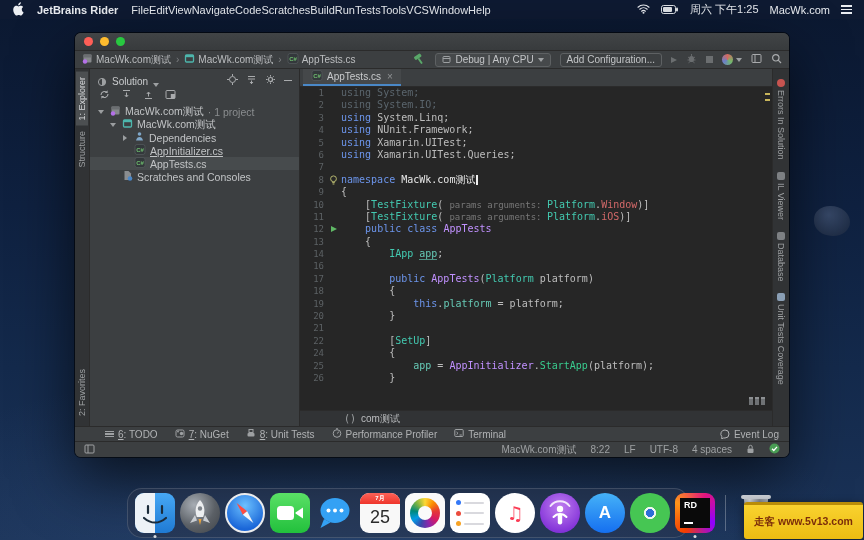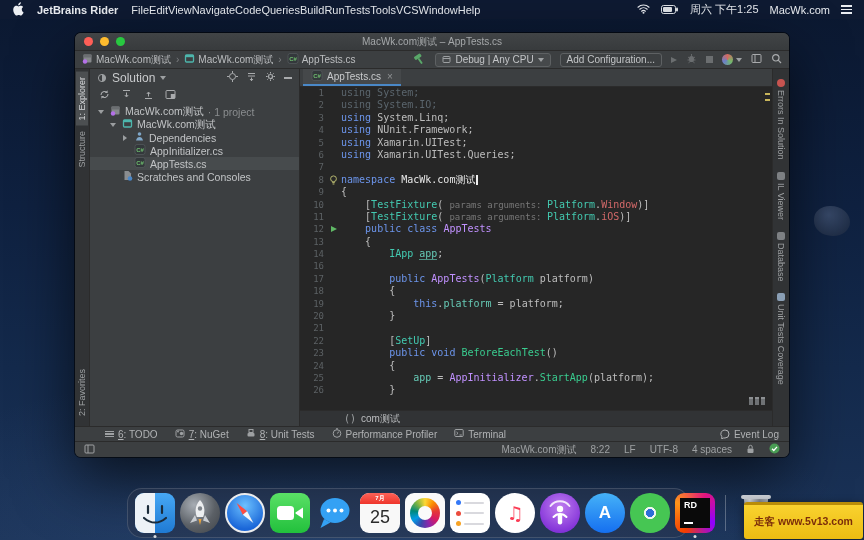--- a/index.html
+++ b/index.html
@@ -41,21 +41,21 @@
 .vlab-l{writing-mode:vertical-rl;transform:rotate(180deg);padding:5px 1px;display:flex;align-items:center;gap:3px;white-space:nowrap}
 .vlab-l.active{background:#4c4f51;color:#d7d9db}
 .vlab-r{writing-mode:vertical-rl;padding:6px 1px;display:flex;align-items:center;gap:3px;white-space:nowrap}
 .lstrip .spacer{margin-top:auto}
 .sicon{width:8px;height:8px;border-radius:2px;background:#7d8083;flex:none}
 .sicon.err{background:#c75450;border-radius:50%}
 .sicon.fold{background:#8a9fb5}
 
 
 .panel{width:210px;flex:none;background:#3c3f41;border-right:1px solid #2b2b2b;display:flex;flex-direction:column}
-.phead{height:18px;flex:none;display:flex;align-items:center;gap:5px;padding:0 7px;color:#c9cbcd;font-size:12px}
+.phead{height:18px;flex:none;display:flex;align-items:flex-end;gap:5px;padding:0 7px;color:#c9cbcd;font-size:10px}
 .phead .picons{margin-left:auto;display:flex;align-items:center;gap:8px}
 .minus{width:8px;height:1.5px;background:#a9abad;display:inline-block}
 .ptool{height:17px;flex:none;display:flex;align-items:center;gap:11px;padding:0 9px}
 .tree{flex:1;overflow:hidden;font-size:10.5px;padding-top:1px}
 .trow{height:13px;display:flex;align-items:center;gap:4px;white-space:nowrap;color:#c2c4c6}
 .trow.selected{background:#474b4d}
 .trow .suffix{color:#8a8d8f}
 .ar{width:10px;flex:none;display:flex;justify-content:center}
 .ar-d{width:0;height:0;border-left:3.5px solid transparent;border-right:3.5px solid transparent;border-top:4.5px solid #9b9ea0}
 .ar-r{width:0;height:0;border-top:3.5px solid transparent;border-bottom:3.5px solid transparent;border-left:4.5px solid #9b9ea0}
@@ -123,21 +123,21 @@
   <span><svg width="12" height="14" viewBox="0 0 17 20">
         <path fill="#eceff3" d="M13.9 10.6c0-2.2 1.8-3.3 1.9-3.4-1-1.5-2.6-1.7-3.2-1.7-1.4-.1-2.7.8-3.4.8-.7 0-1.8-.8-3-.8C4.7 5.5 3.2 6.4 2.4 7.8c-1.6 2.8-.4 7 1.2 9.3.8 1.1 1.7 2.4 2.9 2.3 1.2 0 1.6-.7 3-.7s1.8.7 3 .7c1.2 0 2-1.1 2.8-2.2.9-1.3 1.2-2.6 1.2-2.6s-2.6-1-2.6-4zM11.6 3.2c.6-.8 1.1-1.9 1-3-1 0-2.1.7-2.8 1.5-.6.7-1.2 1.8-1 2.9 1.1.1 2.2-.6 2.8-1.4z"></path>
       </svg></span>
   <span class="appname">JetBrains Rider</span>
   <span id="menus" style="display:flex;">
       <span class="mitem">File</span>
       <span class="mitem">Edit</span>
       <span class="mitem">View</span>
       <span class="mitem">Navigate</span>
       <span class="mitem">Code</span>
-      <span class="mitem">Queries</span>
+      <span class="mitem">Scratches</span>
       <span class="mitem">Build</span>
       <span class="mitem">Run</span>
       <span class="mitem">Tests</span>
       <span class="mitem">Tools</span>
       <span class="mitem">VCS</span>
       <span class="mitem">Window</span>
       <span class="mitem">Help</span>
     </span>
   <span id="mb-right">
     <span><svg width="13" height="10" viewBox="0 0 13 10">
@@ -159,21 +159,20 @@
   </span>
 </div>
 
 <div id="win">
   <div class="titlebar">
     <div class="lights">
       <span class="light" style="background:#ff5f57"></span>
       <span class="light" style="background:#febc2e"></span>
       <span class="light" style="background:#28c840"></span>
     </div>
-    <span class="title-center">MacWk.com测试 – AppTests.cs</span>
   </div>
 
   <div class="toolrow">
     <span id="crumbs">
         <span class="crumb">
           <span><svg width="11" height="11" viewBox="0 0 11 11">
               <rect x="1.5" y="1.5" width="8" height="8" rx="1" fill="#85888b"></rect>
               <rect x="1.5" y="1.5" width="8" height="3" fill="#6b6e71"></rect>
               <circle cx="3" cy="8.5" r="2.2" fill="#b470e8"></circle>
             </svg></span>
@@ -323,21 +322,21 @@
           <div class="trow" style="padding-left: 30px;">
             <span class="ar">
               <span class="ar-r"></span>
             </span>
             <span><svg width="11" height="11" viewBox="0 0 11 11">
                 <circle cx="5.5" cy="3" r="1.8" fill="#7fa7c9"></circle>
                 <path d="M2 9.5c.5-2.5 2-3.5 3.5-3.5S8.5 7 9 9.5z" fill="#7fa7c9"></path>
               </svg></span>
             <span>Dependencies</span>
           </div>
-          <div class="trow" style="padding-left: 30px;">
+          <div class="trow" style="padding-left: 30px; text-decoration: underline;">
             <span class="ar"></span>
             <span><svg width="12" height="11" viewBox="0 0 12 11">
                 <rect x="1" y=".5" width="10" height="10" rx="2" fill="#33383b" stroke="#565b5f" stroke-width=".7"></rect>
                 <text x="6" y="7.8" text-anchor="middle" font-size="6" font-weight="bold" fill="#6fbf6f" font-family="Liberation Sans,sans-serif">C#</text>
               </svg></span>
             <span>AppInitializer.cs</span>
           </div>
           <div class="trow selected" style="padding-left: 30px;">
             <span class="ar"></span>
             <span><svg width="12" height="11" viewBox="0 0 12 11">
@@ -393,21 +392,20 @@
           <div class="line"><span class="lnum">12</span><span class="gslot"><span class="tri-right" style="border-left-color:#5fb865"></span></span><span class="ct"><span class="sp-p">    </span><span class="sp-k">public class </span><span class="sp-c">AppTests</span></span></div>
           <div class="line"><span class="lnum">13</span><span class="gslot"></span><span class="ct"><span class="sp-p">    {</span></span></div>
           <div class="line"><span class="lnum">14</span><span class="gslot"></span><span class="ct"><span class="sp-p">        </span><span class="sp-t">IApp </span><span class="sp-f">app</span><span class="sp-p">;</span></span></div>
           <div class="line"><span class="lnum">16</span><span class="gslot"></span><span class="ct"></span></div>
           <div class="line"><span class="lnum">17</span><span class="gslot"></span><span class="ct"><span class="sp-p">        </span><span class="sp-k">public </span><span class="sp-c">AppTests</span><span class="sp-p">(</span><span class="sp-t">Platform</span><span class="sp-p"> platform)</span></span></div>
           <div class="line"><span class="lnum">18</span><span class="gslot"></span><span class="ct"><span class="sp-p">        {</span></span></div>
           <div class="line"><span class="lnum">19</span><span class="gslot"></span><span class="ct"><span class="sp-p">            </span><span class="sp-k">this</span><span class="sp-p">.</span><span class="sp-v">platform</span><span class="sp-p"> = platform;</span></span></div>
           <div class="line"><span class="lnum">20</span><span class="gslot"></span><span class="ct"><span class="sp-p">        }</span></span></div>
           <div class="line"><span class="lnum">21</span><span class="gslot"></span><span class="ct"></span></div>
           <div class="line"><span class="lnum">22</span><span class="gslot"></span><span class="ct"><span class="sp-p">        [</span><span class="sp-t">SetUp</span><span class="sp-p">]</span></span></div>
-          <div class="line"><span class="lnum">23</span><span class="gslot"></span><span class="ct"><span class="sp-p">        </span><span class="sp-k">public void </span><span class="sp-m">BeforeEachTest</span><span class="sp-p">()</span></span></div>
           <div class="line"><span class="lnum">24</span><span class="gslot"></span><span class="ct"><span class="sp-p">        {</span></span></div>
           <div class="line"><span class="lnum">25</span><span class="gslot"></span><span class="ct"><span class="sp-p">            </span><span class="sp-v">app</span><span class="sp-p"> = </span><span class="sp-c">AppInitializer</span><span class="sp-p">.</span><span class="sp-m">StartApp</span><span class="sp-p">(platform);</span></span></div>
           <div class="line"><span class="lnum">26</span><span class="gslot"></span><span class="ct"><span class="sp-p">        }</span></span></div>
         </div>
       <div class="ebread">
         <span class="paren">()</span>
         <span>com测试</span>
       </div>
     </div>
 

